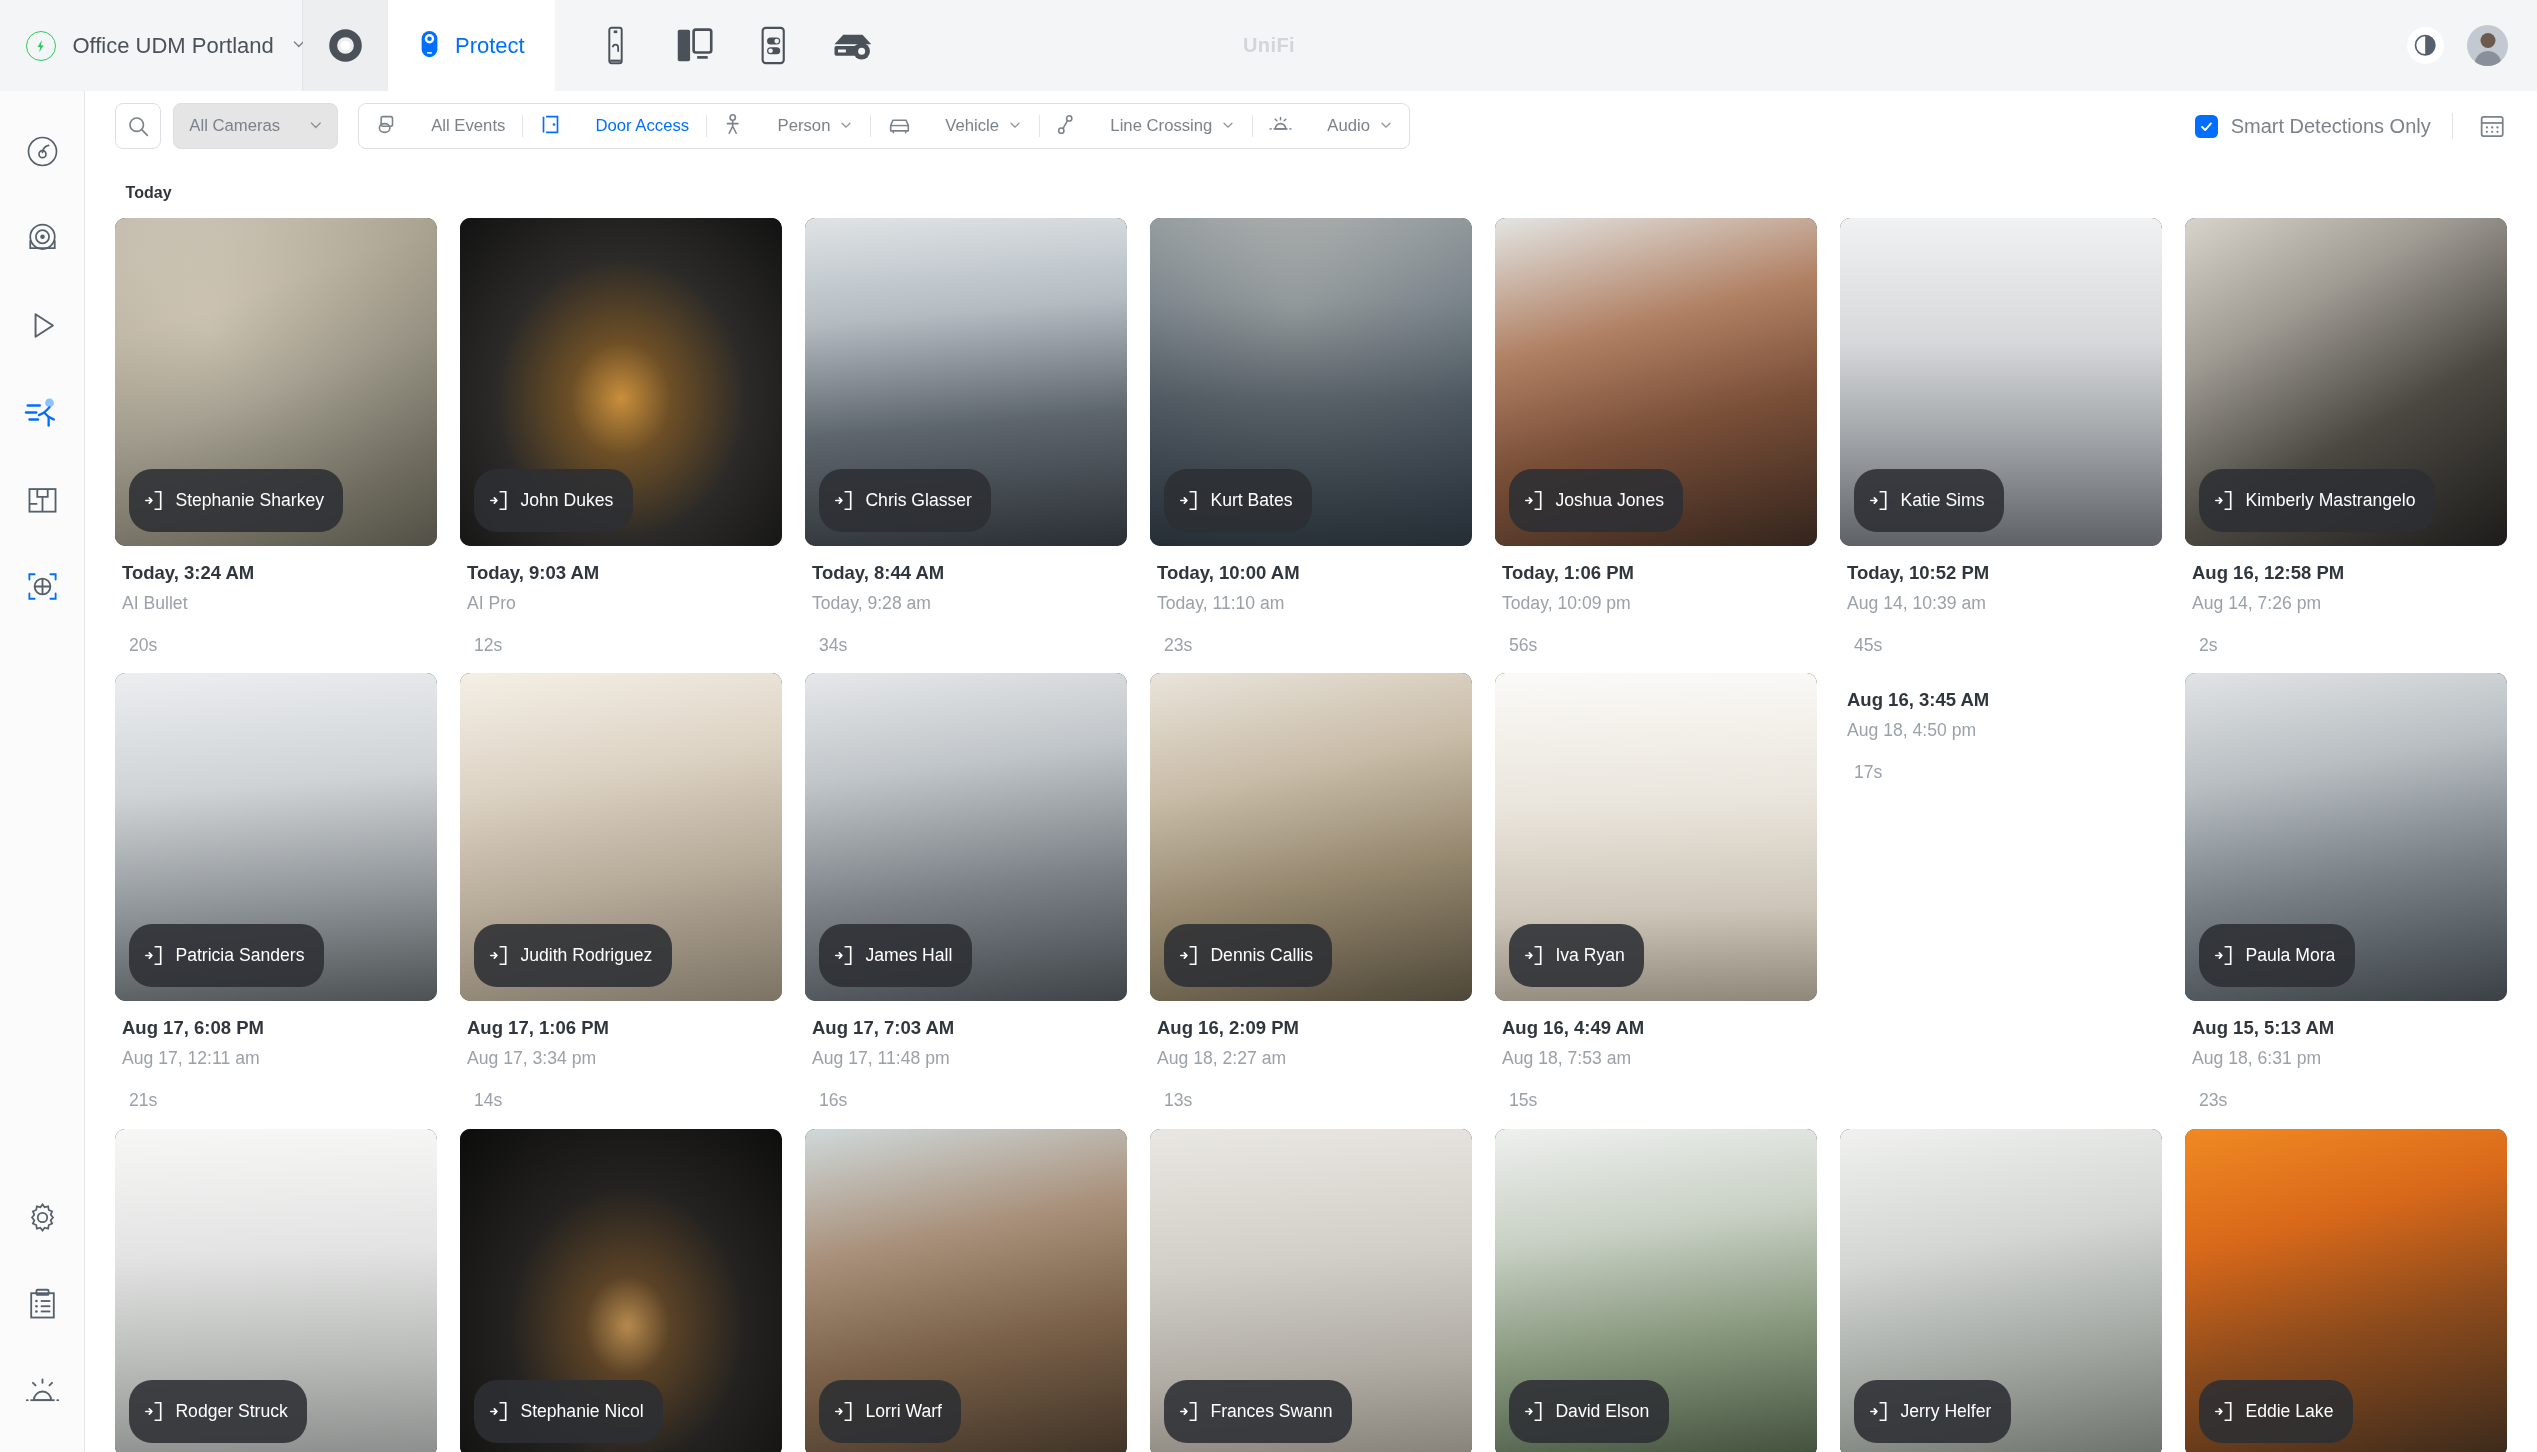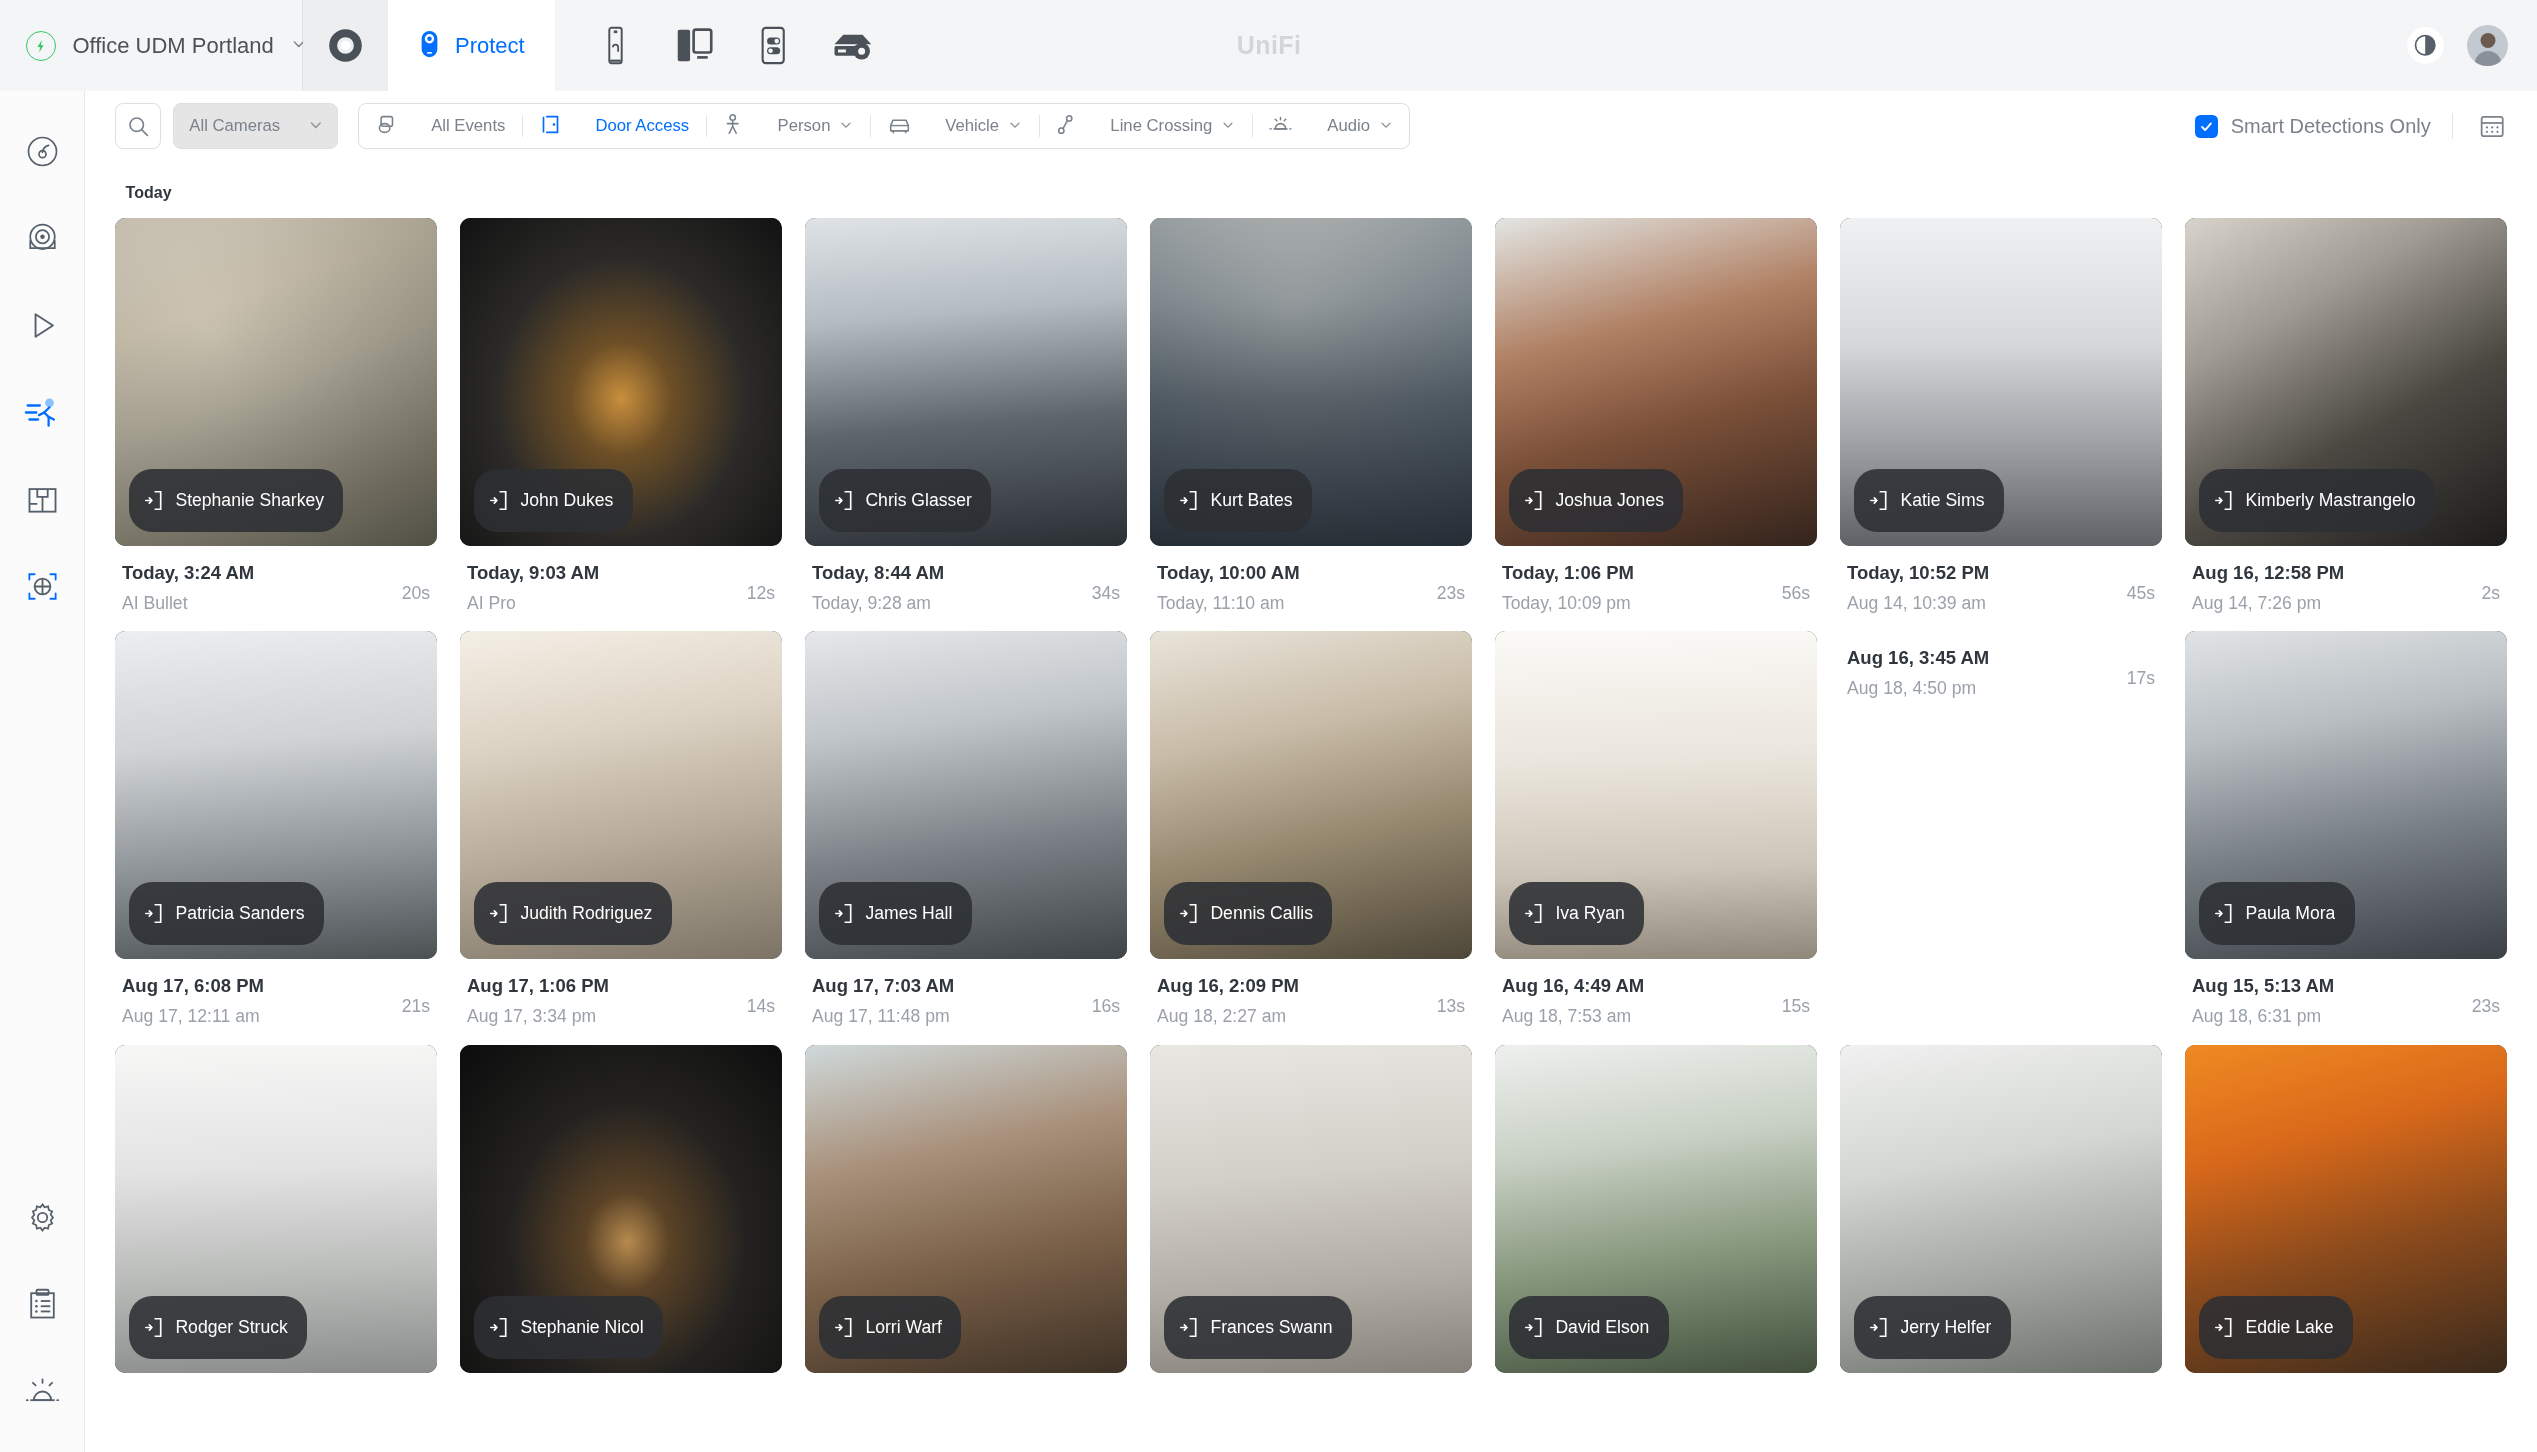--- a/index.html
+++ b/index.html
@@ -200,20 +200,21 @@
     padding: 0 19.4px 0 15px;
     max-width: calc(100% - 28px);
   }
   .badge .txt {
     font-size: 17.6px; color: #ffffff; white-space: nowrap;
     overflow: hidden; text-overflow: ellipsis;
   }
   .meta {
     display: flex; align-items: flex-start;
     padding: 16px 7px 0 7px;
+    flex-direction: column;
   }
   .meta .lines { flex: 1; min-width: 0; }
   .meta .t1 {
     font-size: 18.5px; font-weight: bold; color: #2f363d;
     white-space: nowrap;
   }
   .meta .t2 {
     font-size: 17.6px; color: #9aa1a9; margin-top: 8.8px;
     white-space: nowrap;
   }
@@ -306,21 +307,21 @@
       </svg>
     </div>
     <div class="avatar">
       <span class="head"></span>
       <span class="body"></span>
     </div>
   </div>
 </div>
 
 <div style="position:absolute;top:0;left:0;width:2538px;height:91px;display:flex;align-items:center;justify-content:center;pointer-events:none;">
-  <span style="font-size:25px;font-weight:bold;color:#d2d6da;letter-spacing:0.4px;">UniFi</span>
+  <span style="font-size:20px;font-weight:bold;color:#d2d6da;letter-spacing:0.4px;">UniFi</span>
 </div>
 
 <div class="rail">
   <div class="rail-top">
     <div class="rail-btn">
       <svg width="35" height="35" viewBox="0 0 40 40">
         <circle cx="20" cy="20" r="16" fill="none" stroke="#55606b" stroke-width="1.9"></circle>
         <path d="M27 13a9 9 0 0 0-7 8" fill="none" stroke="#55606b" stroke-width="1.9" stroke-linecap="round"></path>
         <circle cx="20" cy="23" r="4" fill="none" stroke="#55606b" stroke-width="1.9"></circle>
       </svg>

